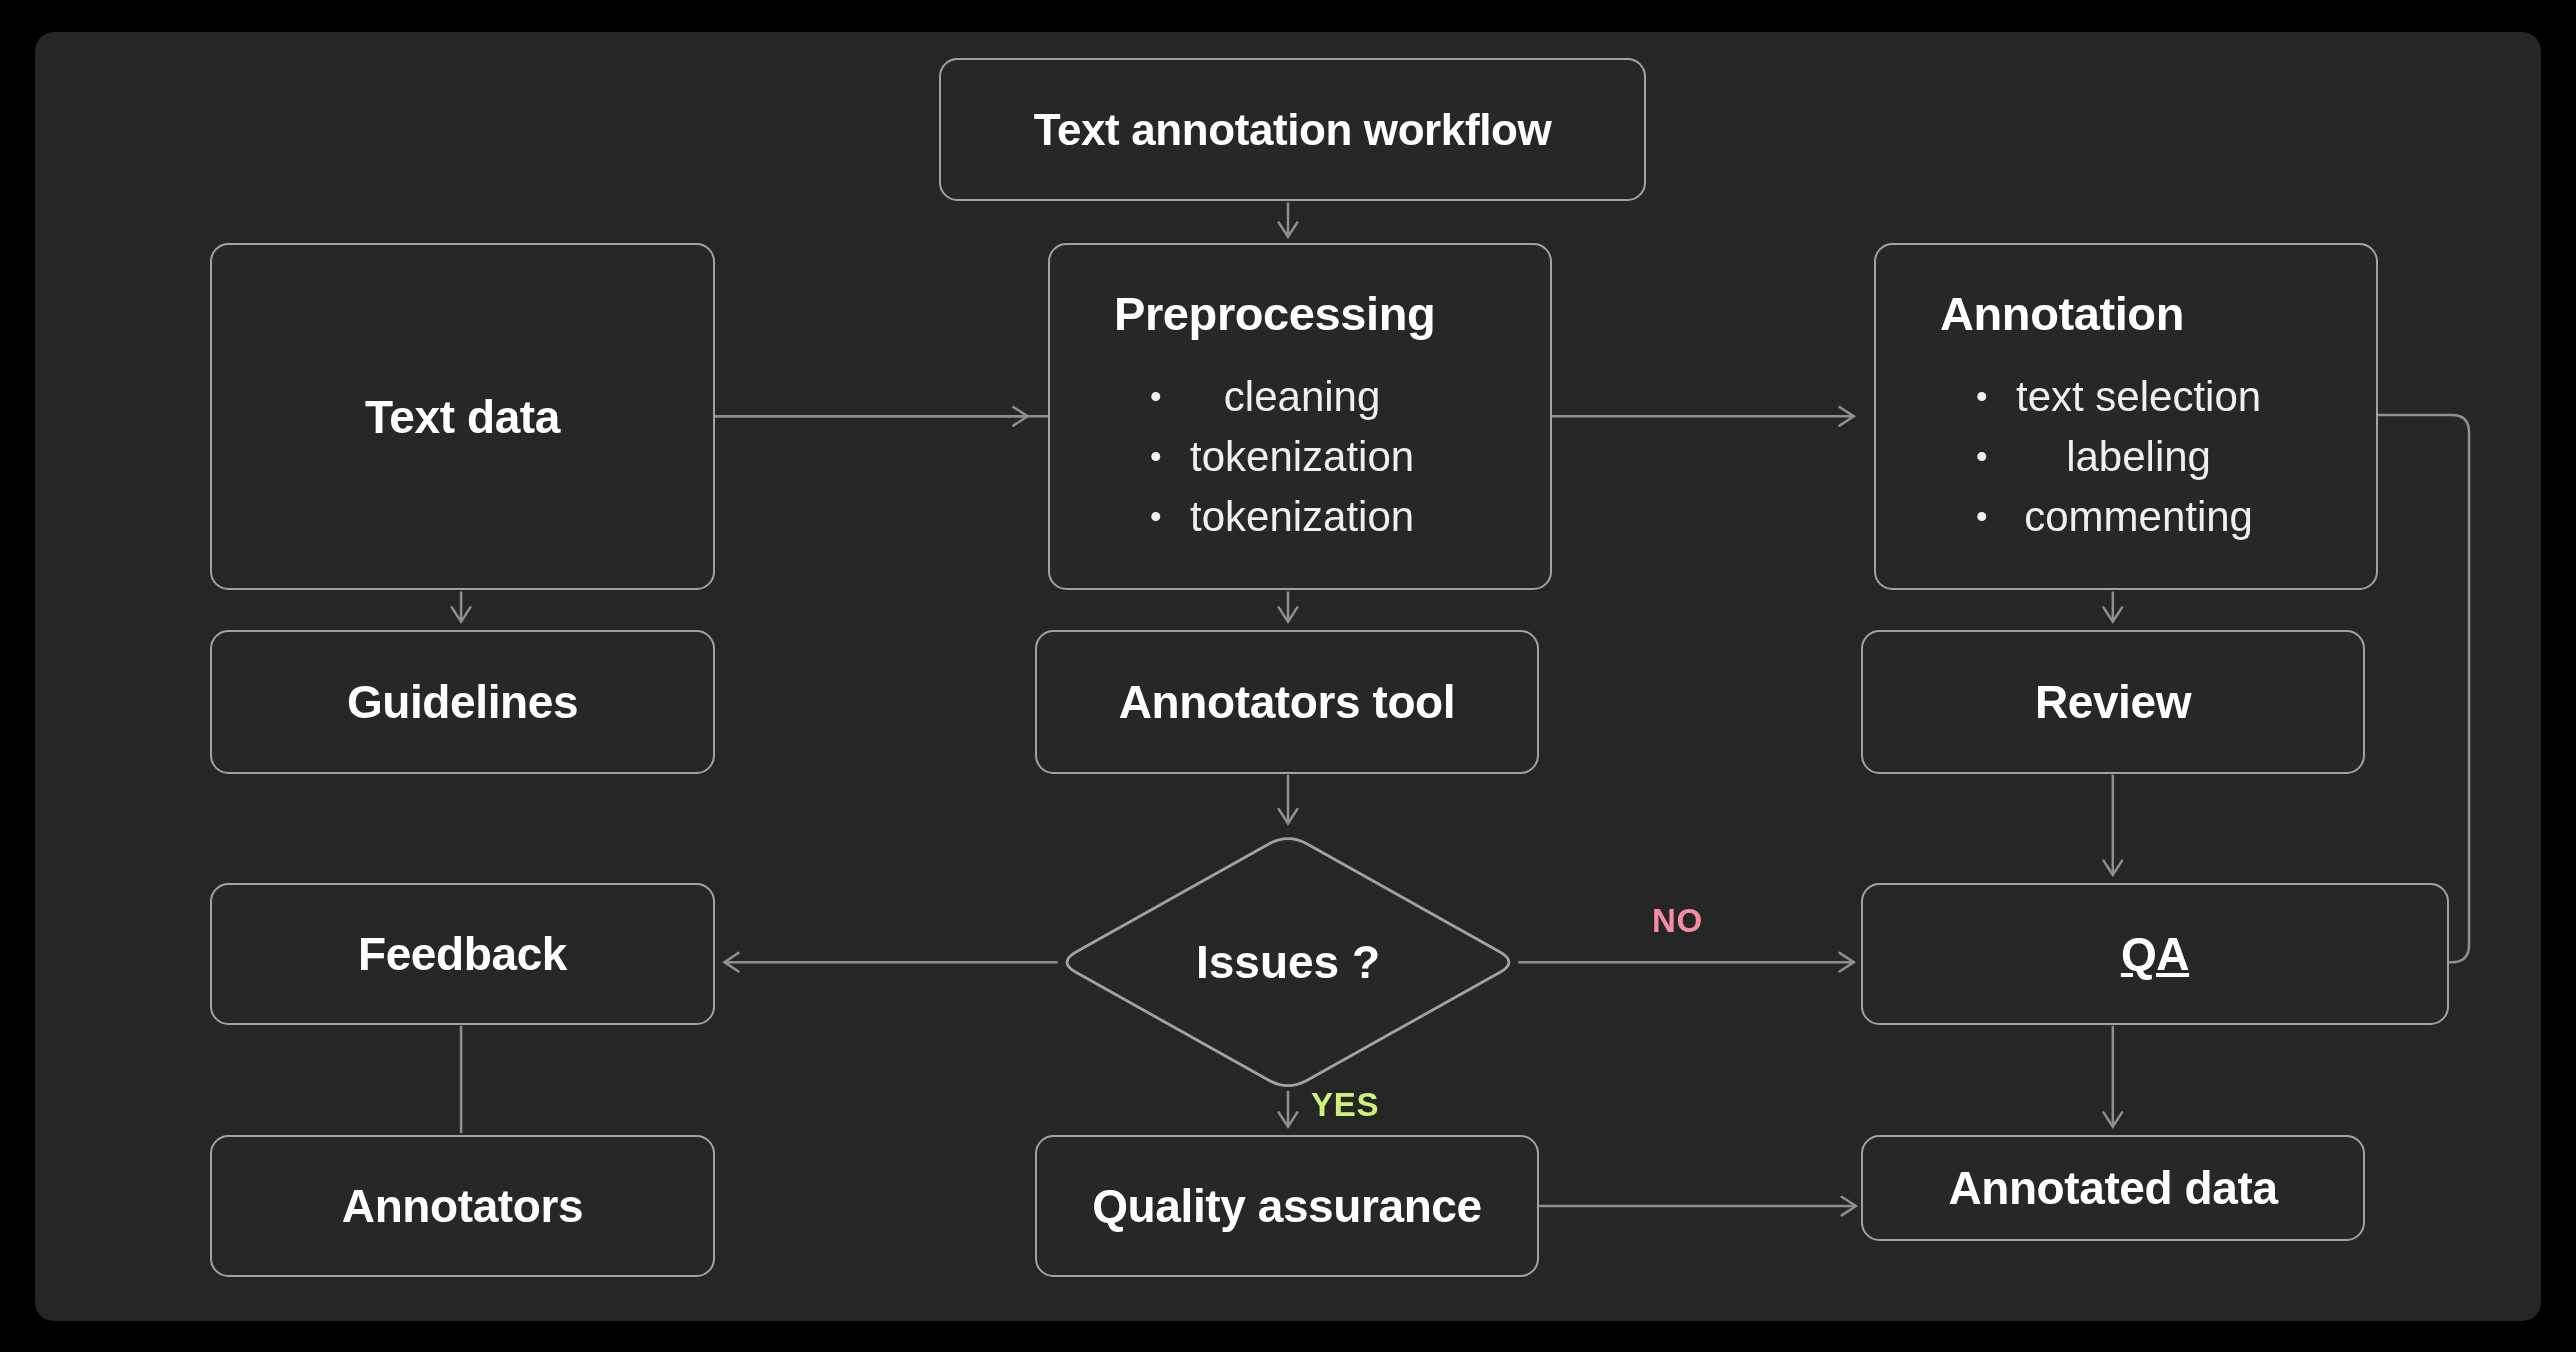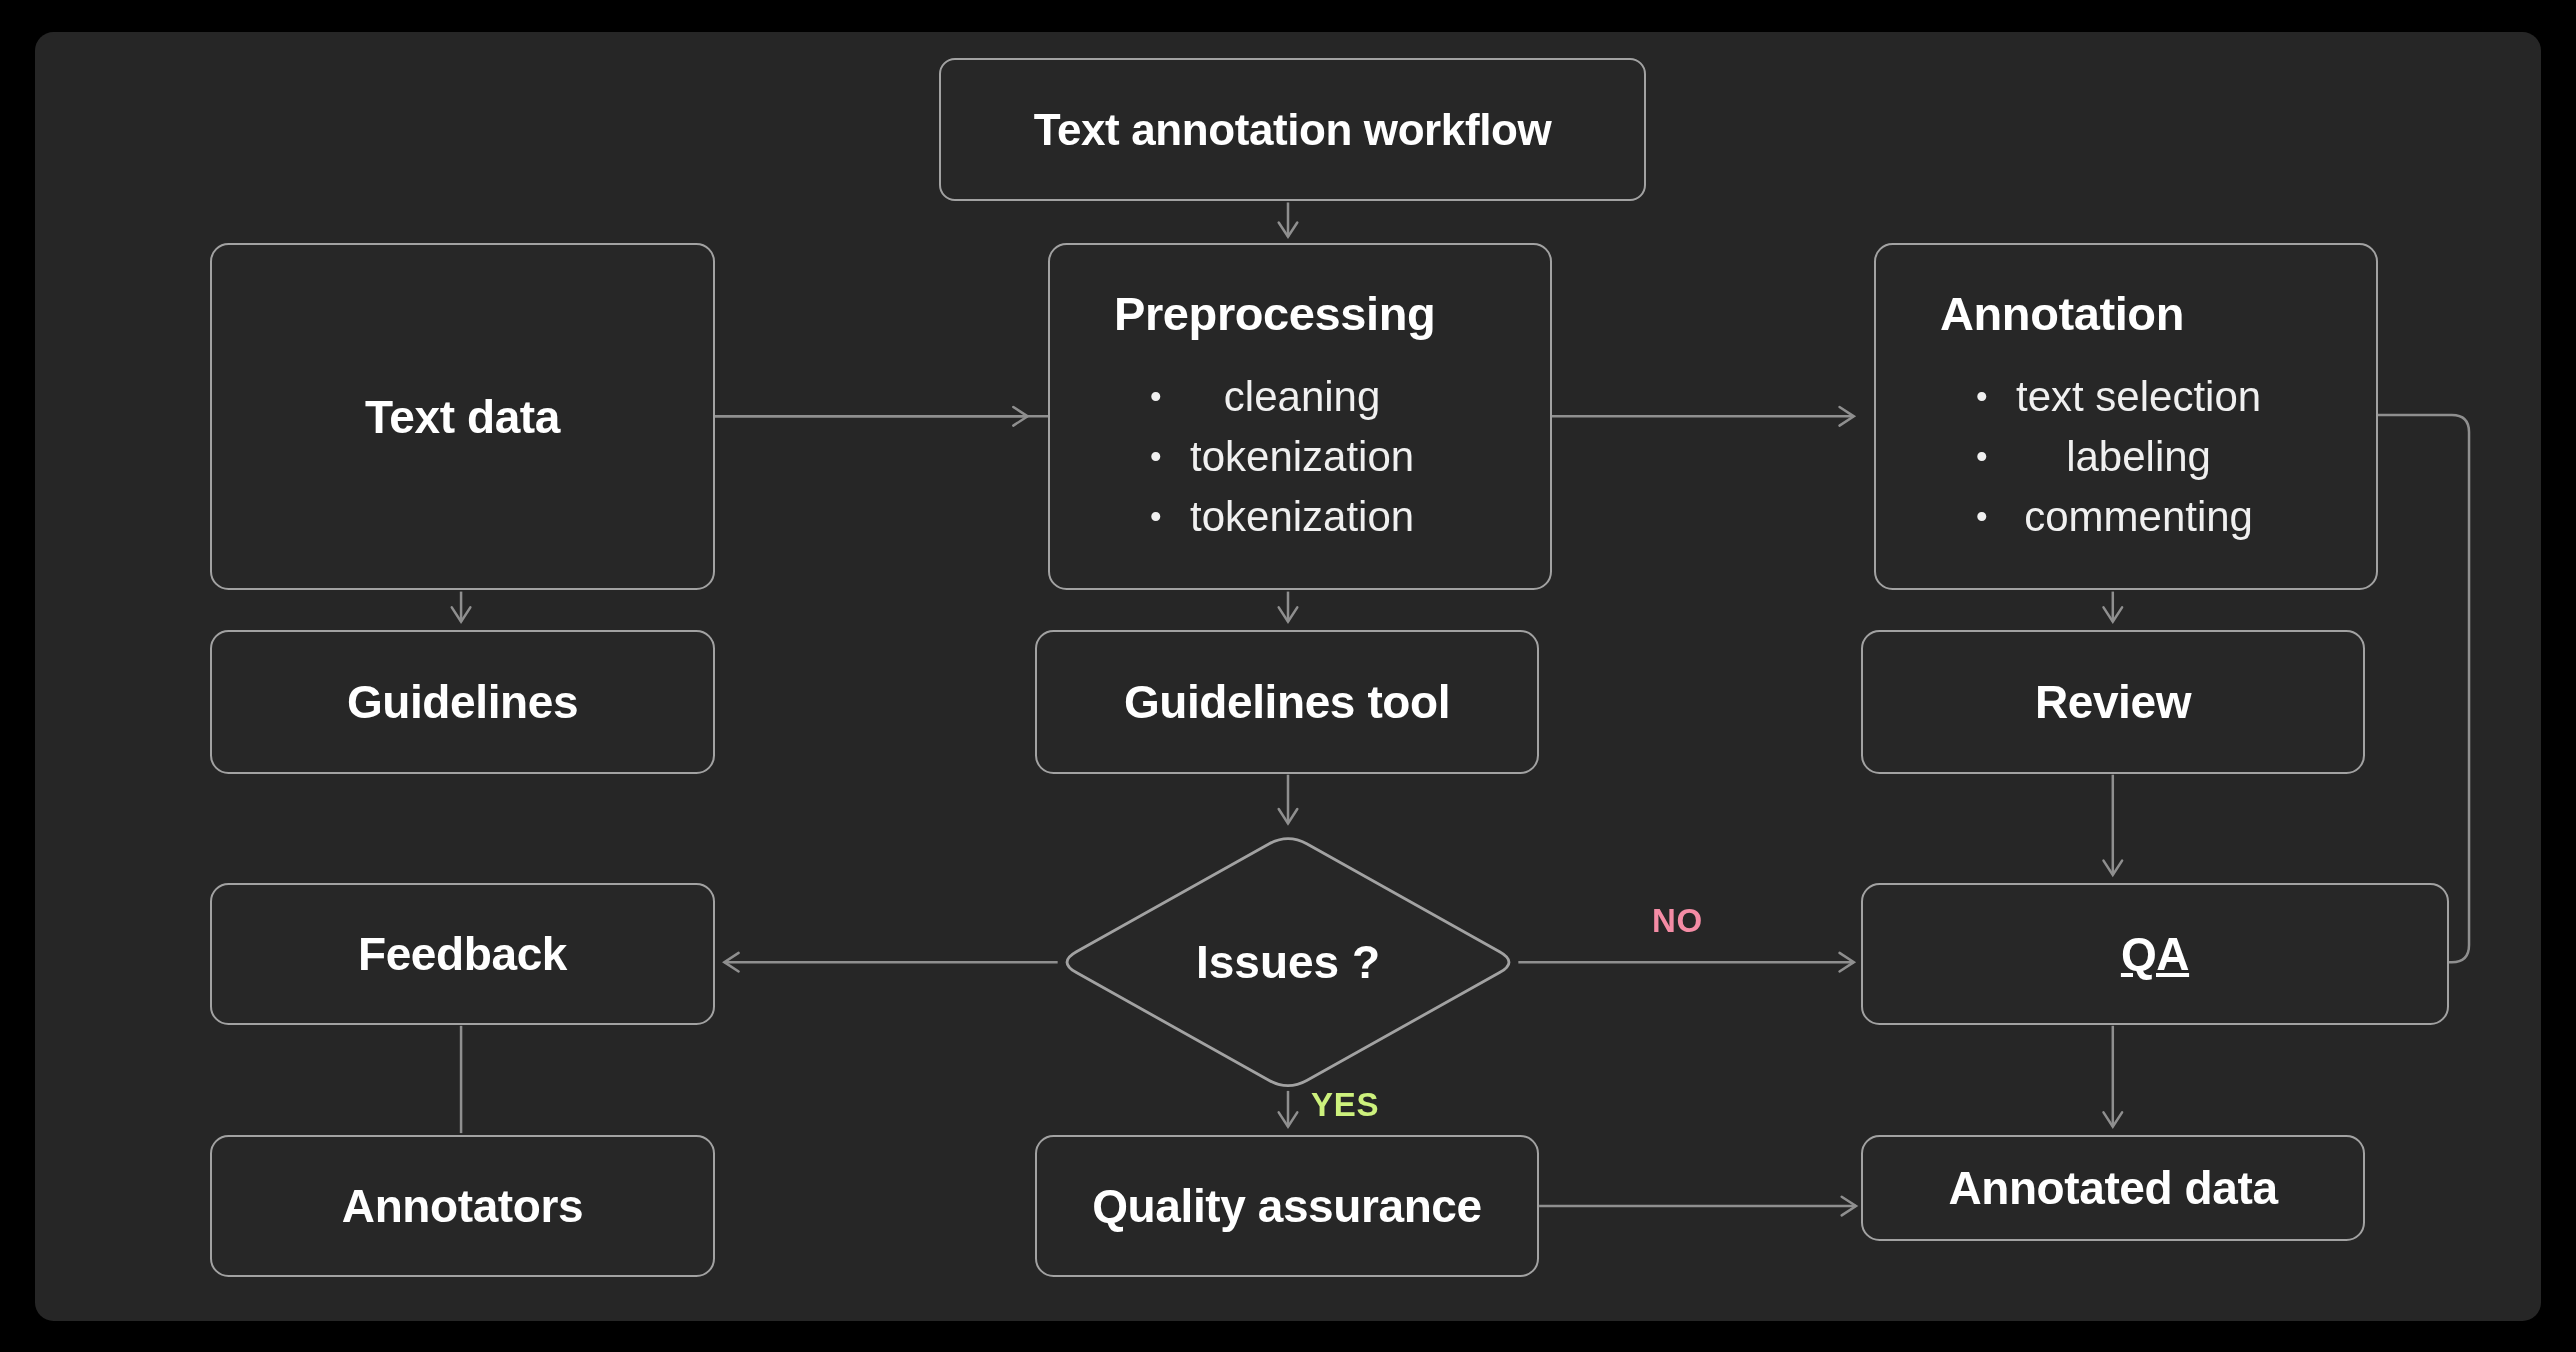--- a/index.html
+++ b/index.html
@@ -148,21 +148,21 @@
     <path class="edge" d="M 2122 1345 L 2591 1345" marker-end="url(#arrow)"></path>
     <path class="edge" d="M 1800 1525 L 1800 1575" marker-end="url(#arrow)"></path>
     <path class="edge" d="M 644 1434 L 644 1584"></path>
     <path class="edge" d="M 2151 1686 L 2594 1686" marker-end="url(#arrow)"></path>
     <path class="edge" d="M 2953 1434 L 2953 1575" marker-end="url(#arrow)"></path>
     <path class="edge" d="M 3306 580 L 3427 580 Q 3451 580 3451 604 L 3451 1321 Q 3451 1345 3427 1345 L 3314 1345" marker-end="url(#arrow)"></path>
 
     <path class="diamond-shape" d="M 1773.8 1179.6 Q 1800 1165 1826.2 1179.6 L 2095.8 1330.4 Q 2122 1345 2095.8 1359.6 L 1826.2 1510.4 Q 1800 1525 1773.8 1510.4 L 1504.2 1359.6 Q 1478 1345 1504.2 1330.4 Z"></path>
   </svg>
 
-  <div class="node" style="left:939px; top:58px; width:707px; height:143px; font-size:44px;border-radius:16px;">
+  <div class="node" style="left:939px; top:58px; width:707px; height:143px; font-size:44px;">
     <span class="node-label">Text annotation workflow</span>
   </div>
 
   <div class="node" style="left:210px; top:243px; width:505px; height:347px;">
     <span class="node-label">Text data</span>
   </div>
 
   <div class="node detail" style="left:1035px; top:243px; width:504px; height:347px;">
     <span class="node-label">Preprocessing</span>
     <ul class="bullet-list">
@@ -179,21 +179,21 @@
       <li>labeling</li>
       <li>commenting</li>
     </ul>
   </div>
 
   <div class="node" style="left:210px; top:630px; width:505px; height:144px;">
     <span class="node-label">Guidelines</span>
   </div>
 
   <div class="node" style="left:1035px; top:630px; width:504px; height:144px;">
-    <span class="node-label">Guidelines tool</span>
+    <span class="node-label">Annotators tool</span>
   </div>
 
   <div class="node" style="left:1861px; top:630px; width:504px; height:144px;">
     <span class="node-label">Review</span>
   </div>
 
   <div class="node" style="left:210px; top:883px; width:505px; height:142px;">
     <span class="node-label">Feedback</span>
   </div>
 

